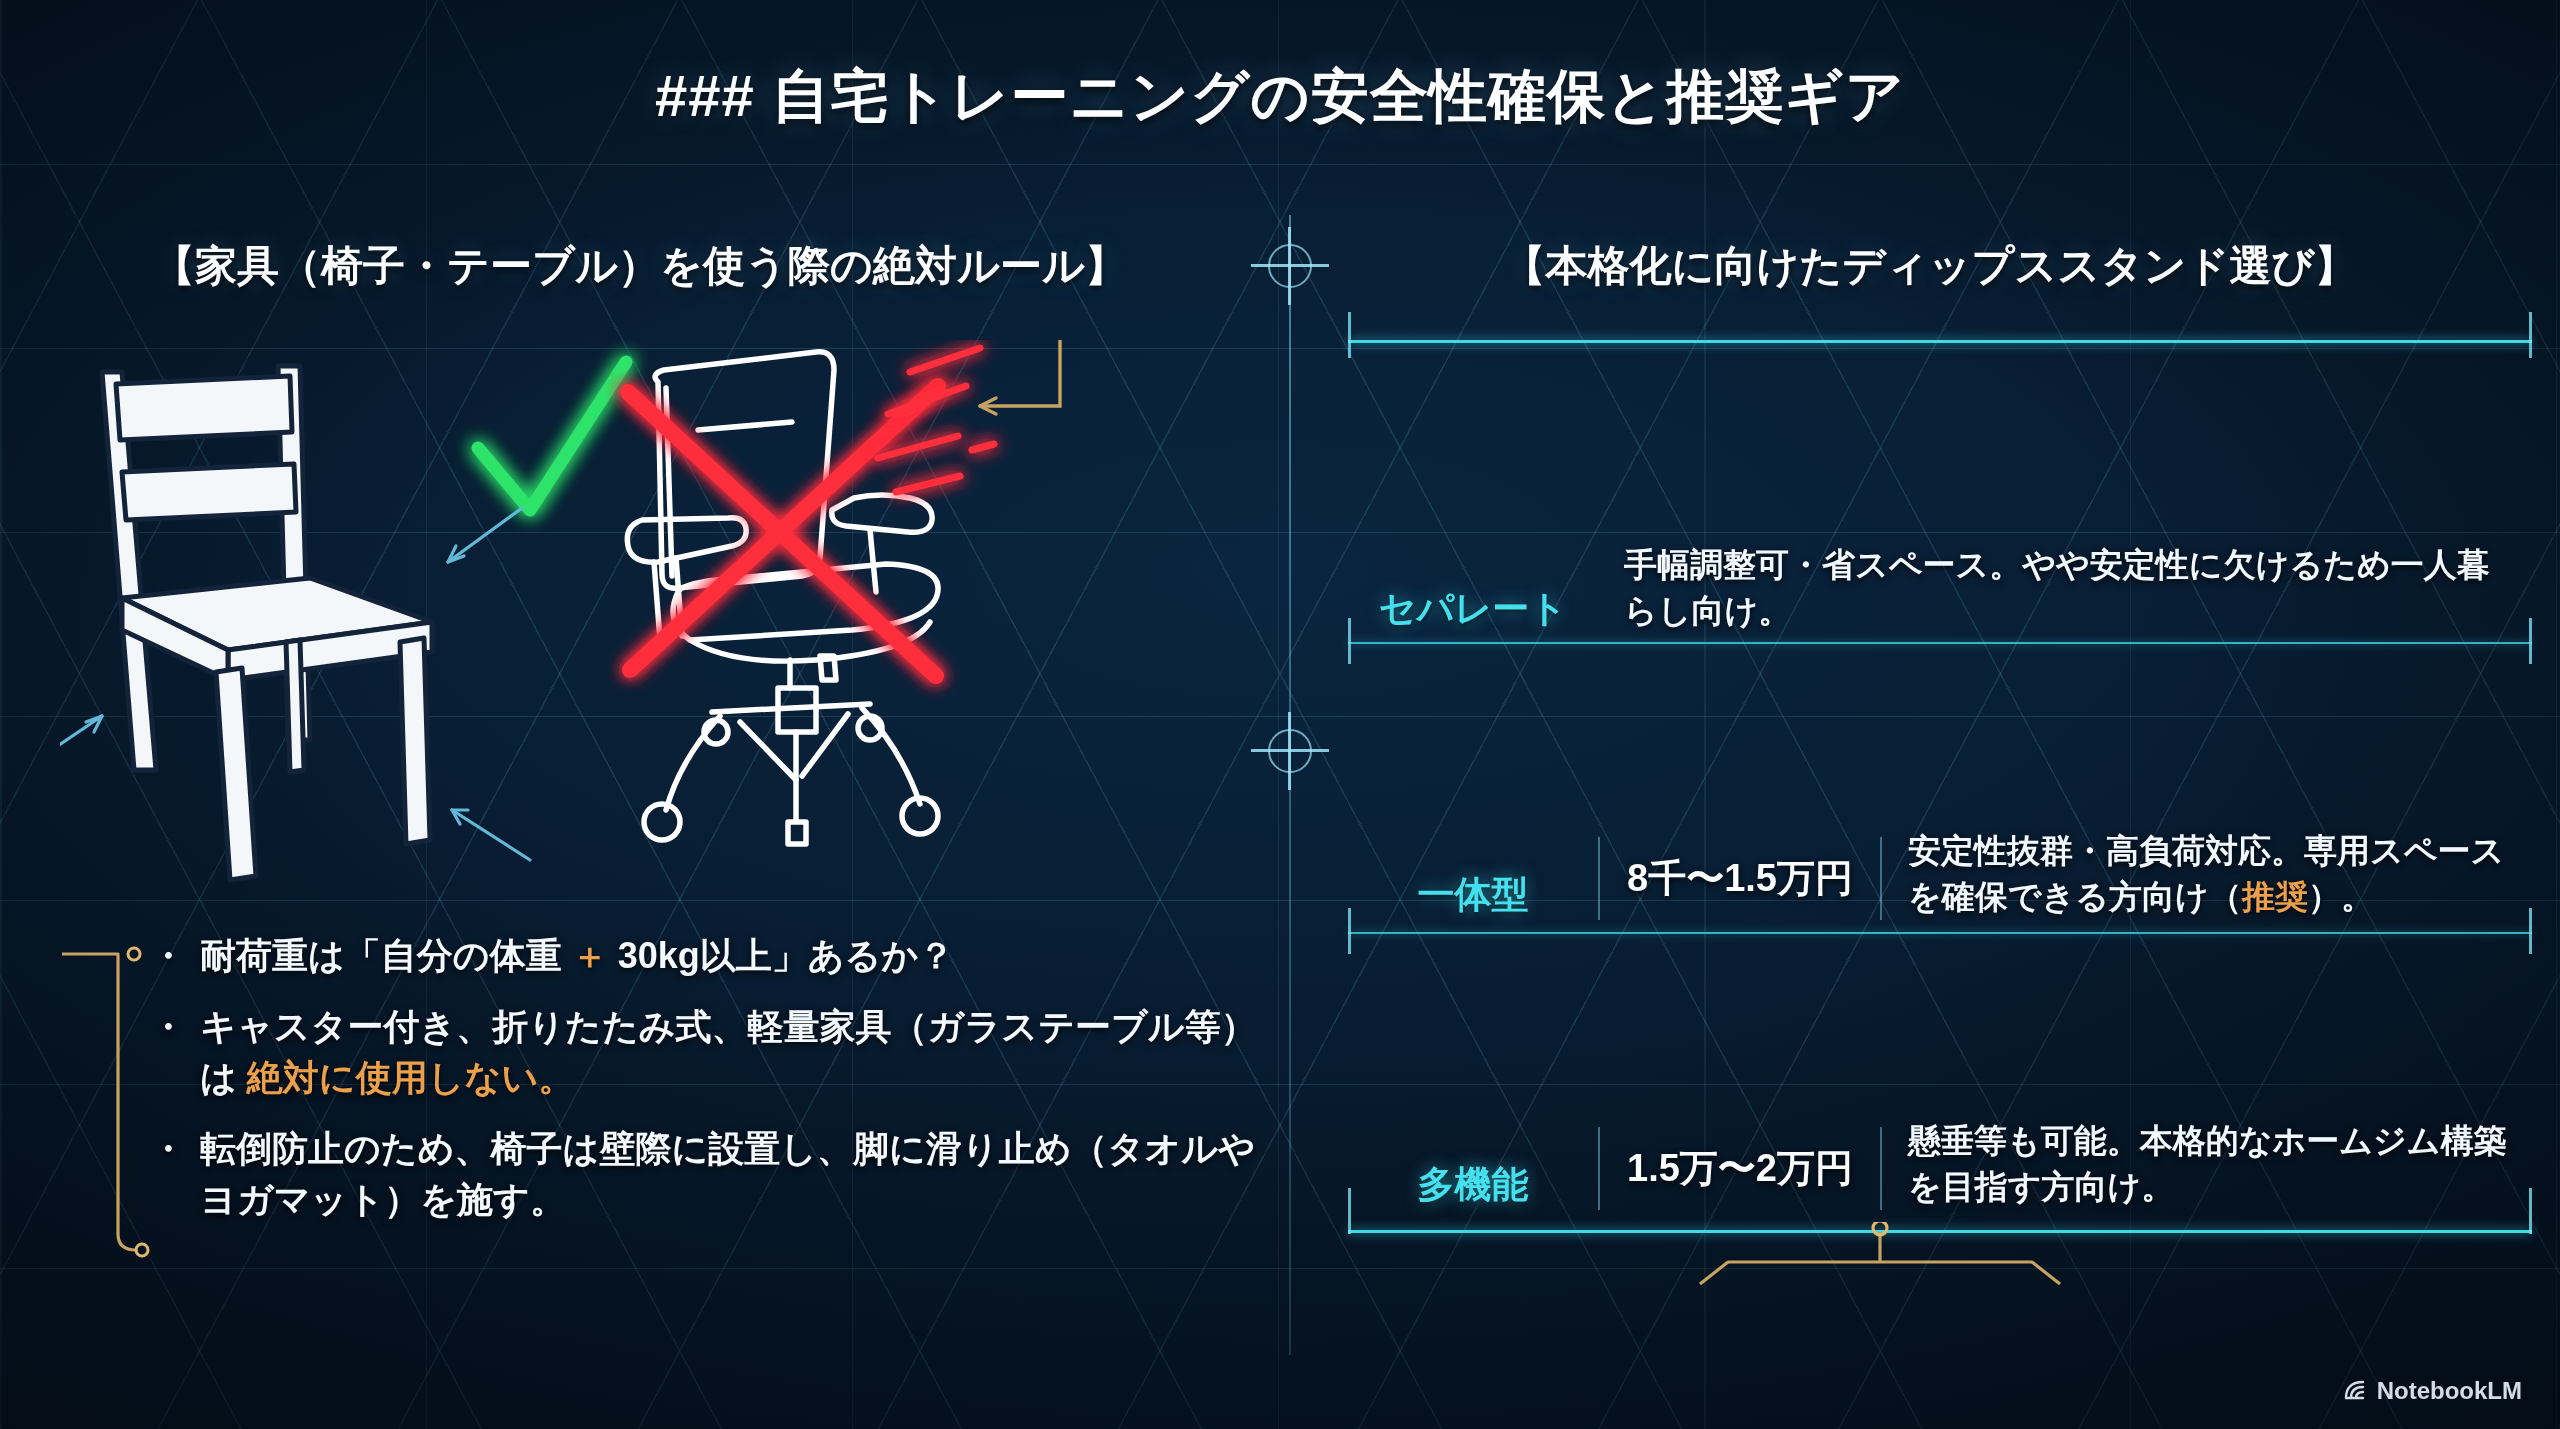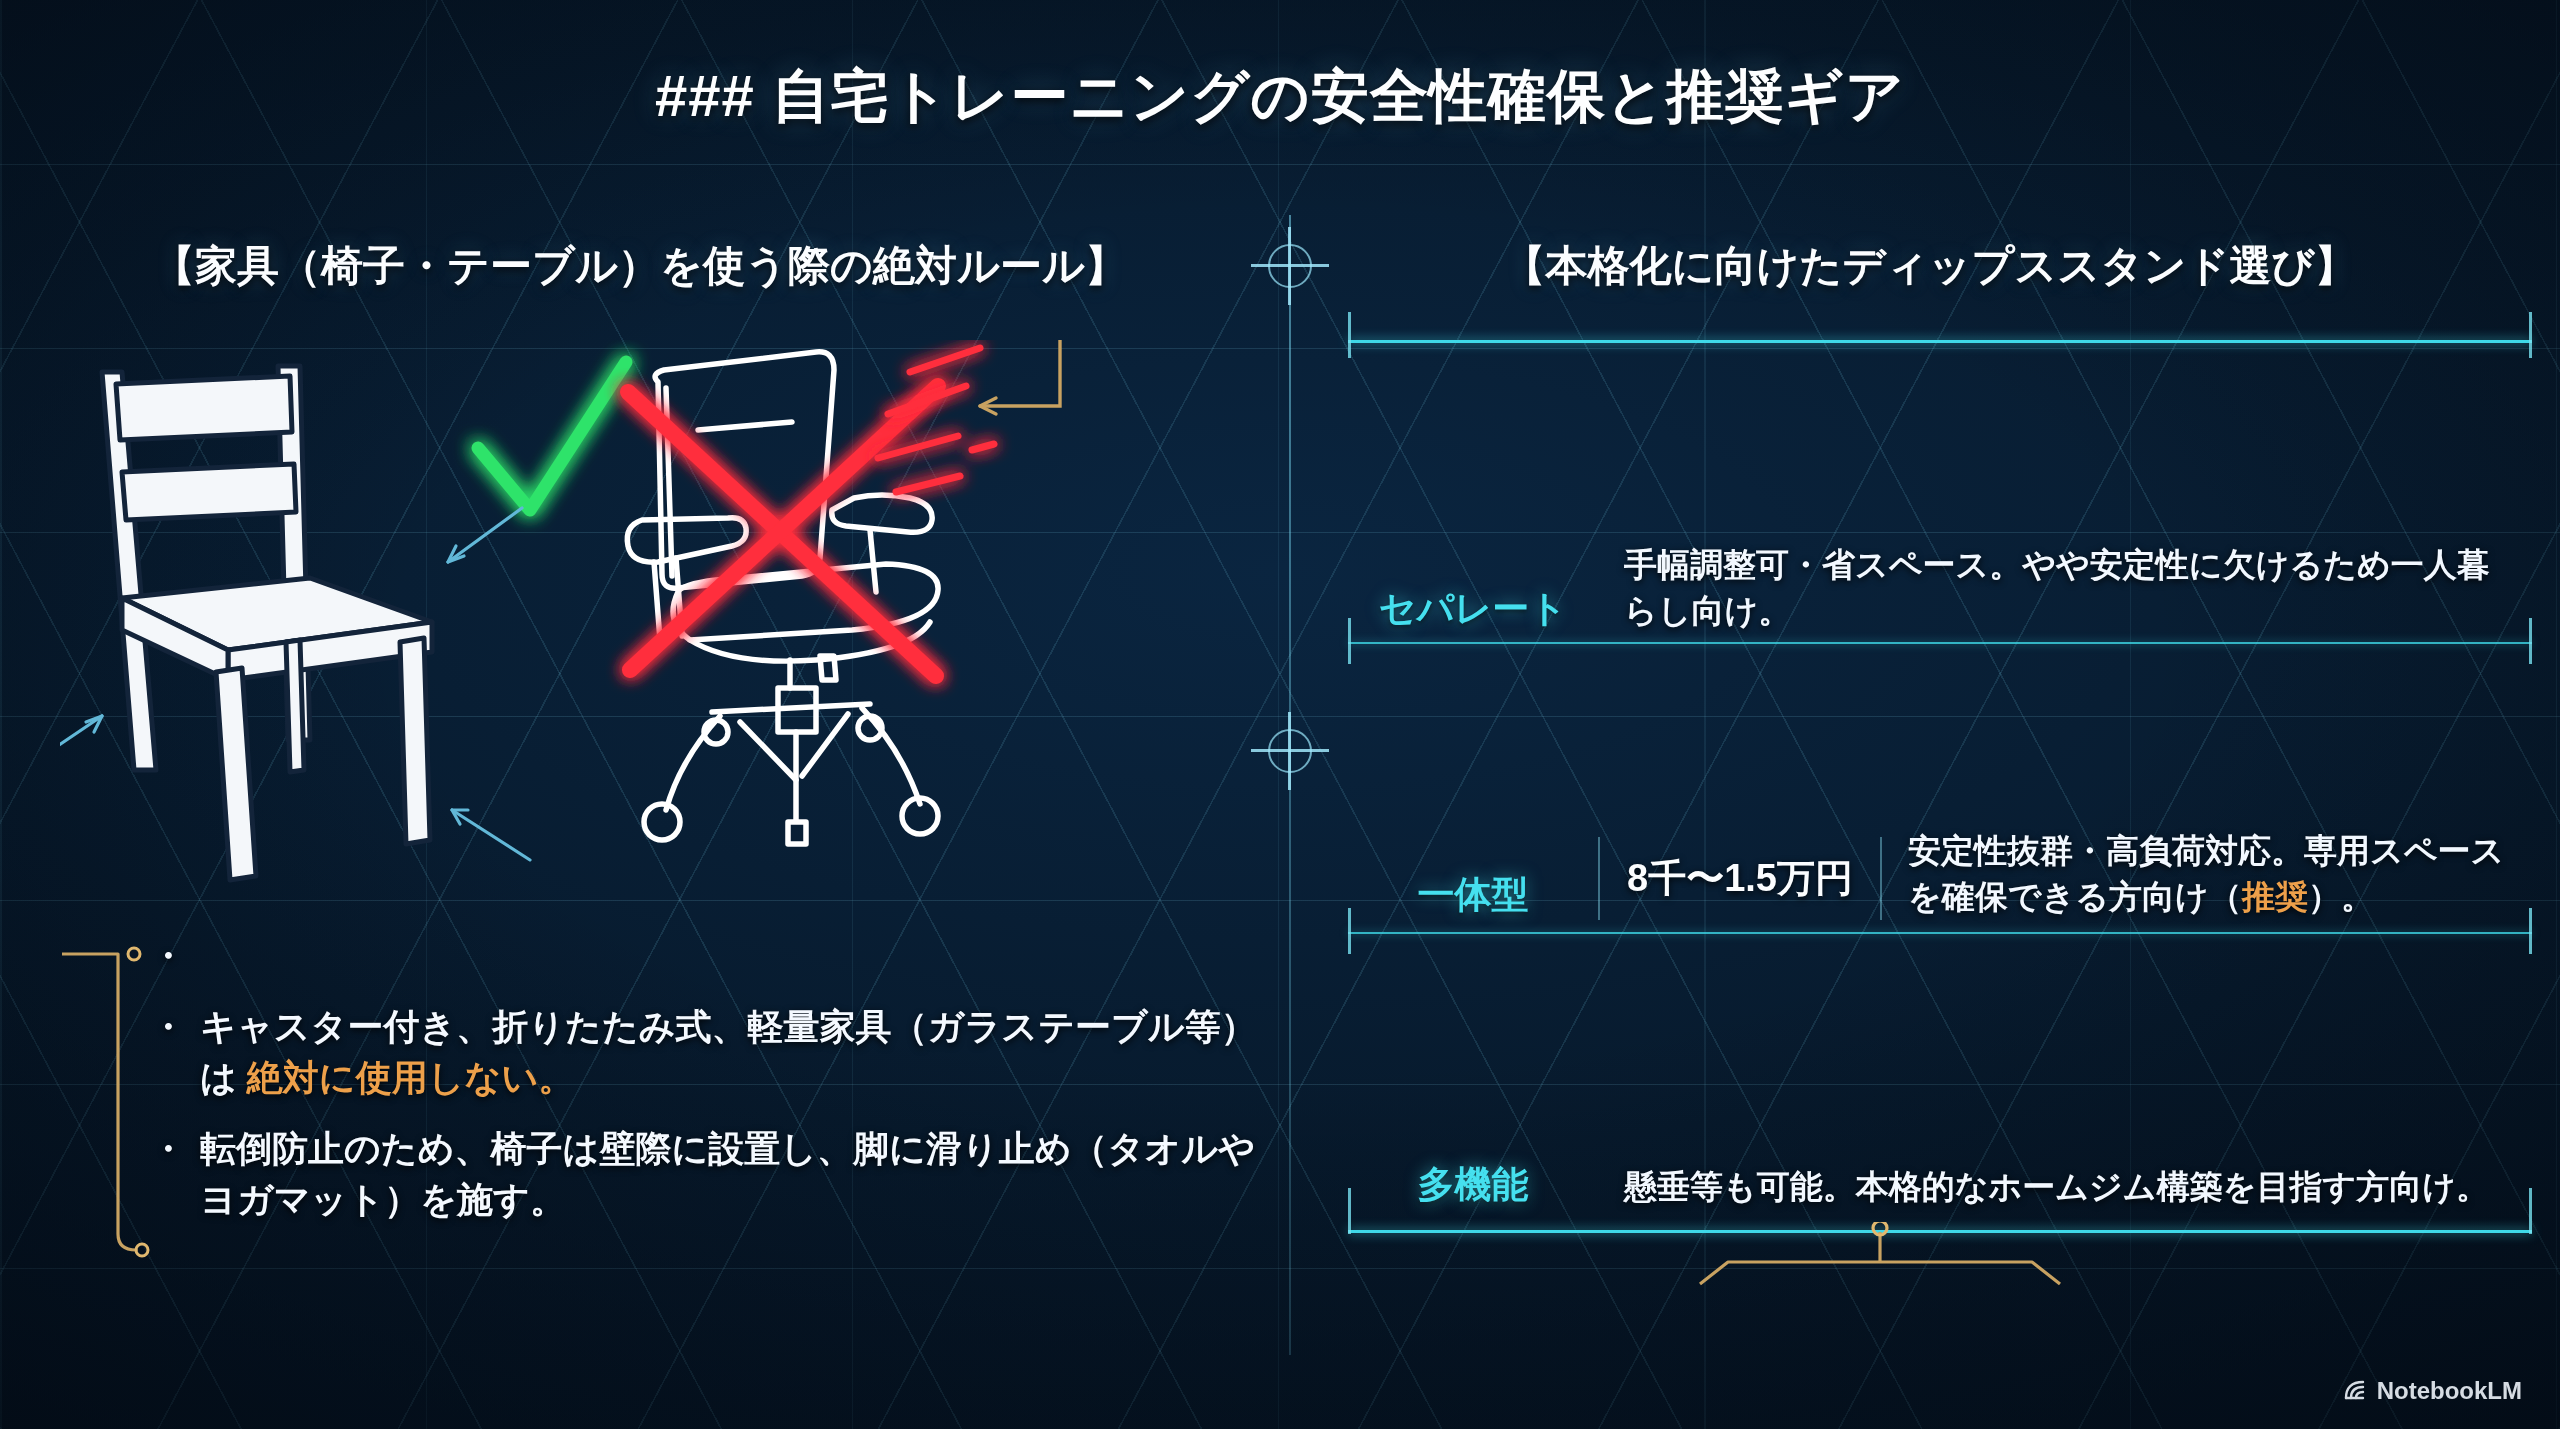--- a/index.html
+++ b/index.html
@@ -266,20 +266,23 @@
     <svg width="90" height="330" viewBox="0 0 90 330">
       <path d="M0 16 L56 16 M56 16 L56 296 Q56 312 74 312" fill="none" stroke="#c8a261" stroke-width="3.2" stroke-linecap="round"></path>
       <circle cx="72" cy="16" r="6" fill="none" stroke="#e0b86f" stroke-width="3"></circle>
       <circle cx="80" cy="312" r="6" fill="none" stroke="#e0b86f" stroke-width="3"></circle>
     </svg>
   </div>
 
   <div class="bullets">
     <div class="bullet">
       <span class="dot">・</span>
+      <span>
+        <span>耐荷重は「自分の体重 </span><span class="em-orange">＋</span><span> 30kg以上」あるか？</span>
+      </span>
     </div>
     <div class="bullet">
       <span class="dot">・</span>
       <span>
         <span>キャスター付き、折りたたみ式、軽量家具（ガラステーブル等）は </span><span class="em-orange">絶対に使用しない。</span>
       </span>
     </div>
     <div class="bullet">
       <span class="dot">・</span>
       <span>転倒防止のため、椅子は壁際に設置し、脚に滑り止め（タオルやヨガマット）を施す。</span>
@@ -311,20 +314,21 @@
         <span>安定性抜群・高負荷対応。専用スペースを確保できる方向け（</span><span class="em-orange">推奨</span><span>）。</span>
       </div>
     </div>
 
     <div class="rowsep" style="top:592px;"></div>
     <div class="corner" style="left:0;top:568px;"></div>
     <div class="corner" style="left:1181px;top:568px;"></div>
 
     <div class="trow" style="top:620px;height:250px;">
       <div class="c-type">多機能</div>
+      <div class="c-price">1.5万〜2万円</div>
       <div class="c-desc">
         <span>懸垂等も可能。本格的なホームジム構築を目指す方向け。</span>
       </div>
     </div>
 
     <div class="frame-line" style="top:890px;"></div>
     <div class="corner" style="left:0;top:848px;"></div>
     <div class="corner" style="left:1181px;top:848px;"></div>
   </div>
 

